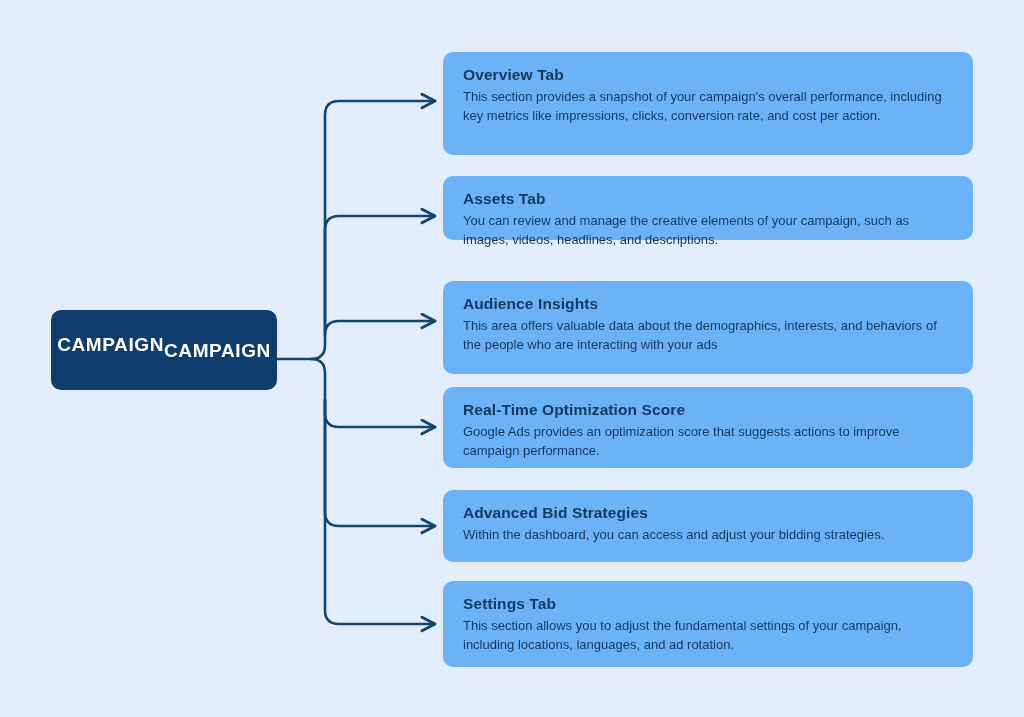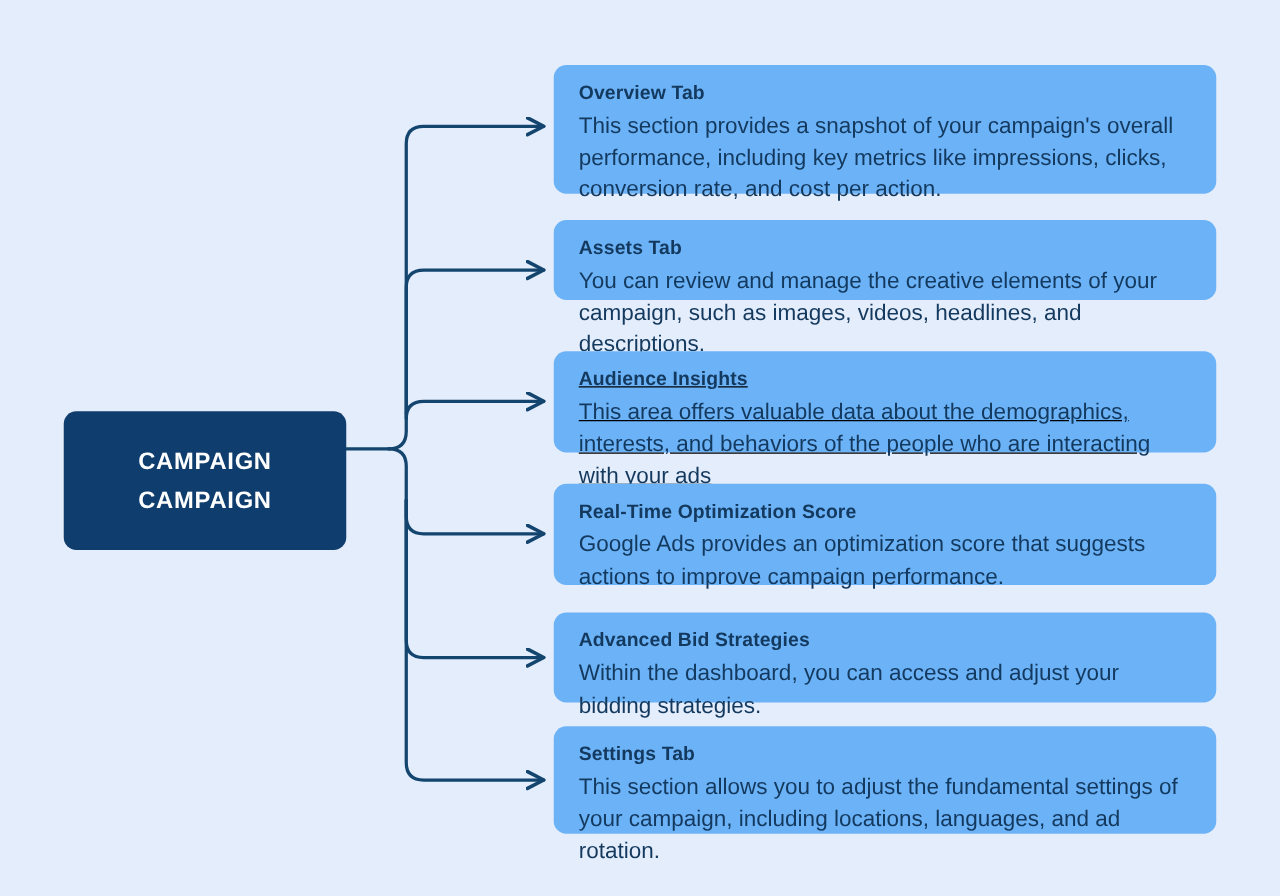--- a/index.html
+++ b/index.html
@@ -26,29 +26,28 @@
     height: 717px;
     pointer-events: none;
   }
 
   
   .root-node {
     position: absolute;
     left: 51px;
     top: 310px;
     width: 226px;
-    height: 111px;
+    height: 80px;
     background: #0f3d6e;
     border-radius: 10px;
     display: flex;
-    flex-direction: column;
+    flex-direction: row;
     align-items: center;
     justify-content: center;
     box-sizing: border-box;
-    margin-top: 19px;
   }
   .root-node .line {
     color: #ffffff;
     font-size: 19px;
     font-weight: bold;
     letter-spacing: 0.6px;
     line-height: 1.0;
     text-align: center;
   }
   .root-node .line.l1 { margin-bottom: 12px; }
@@ -66,28 +65,28 @@
   .card-title {
     color: #14395e;
     font-size: 15.5px;
     font-weight: bold;
     line-height: 1.25;
     margin: 0 0 4px 0;
     letter-spacing: 0.1px;
   }
   .card-desc {
     color: #14395e;
-    font-size: 18px;
+    font-size: 13px;
     line-height: 1.42;
     margin: 0;
   }
 
   .card.c0 { top: 52px;  height: 103px; }
   .card.c1 { top: 176px; height: 64px; }
-  .card.c2 { top: 281px; height: 81px; text-decoration: underline; }
+  .card.c2 { top: 281px; height: 93px; }
   .card.c3 { top: 387px; height: 81px; }
   .card.c4 { top: 490px; height: 72px; }
   .card.c5 { top: 581px; height: 86px; }
 </style>
 </head>
 <body>
 
 <div id="diagram">
 
   <svg id="connectors" viewBox="0 0 1024 717" width="1024" height="717">

